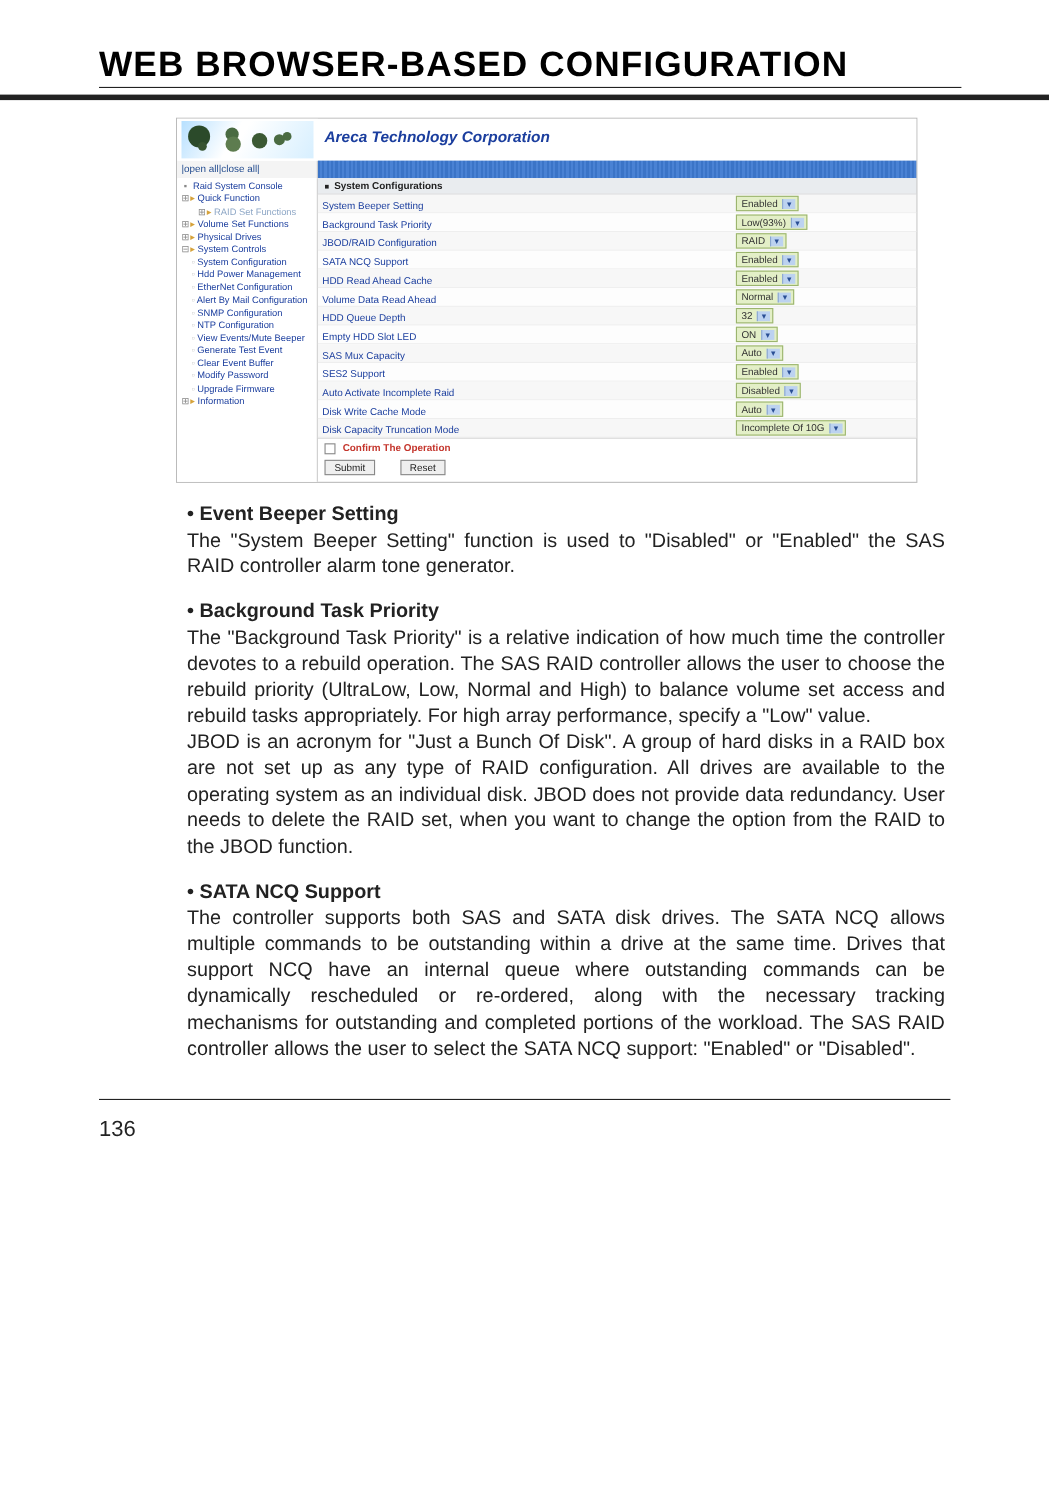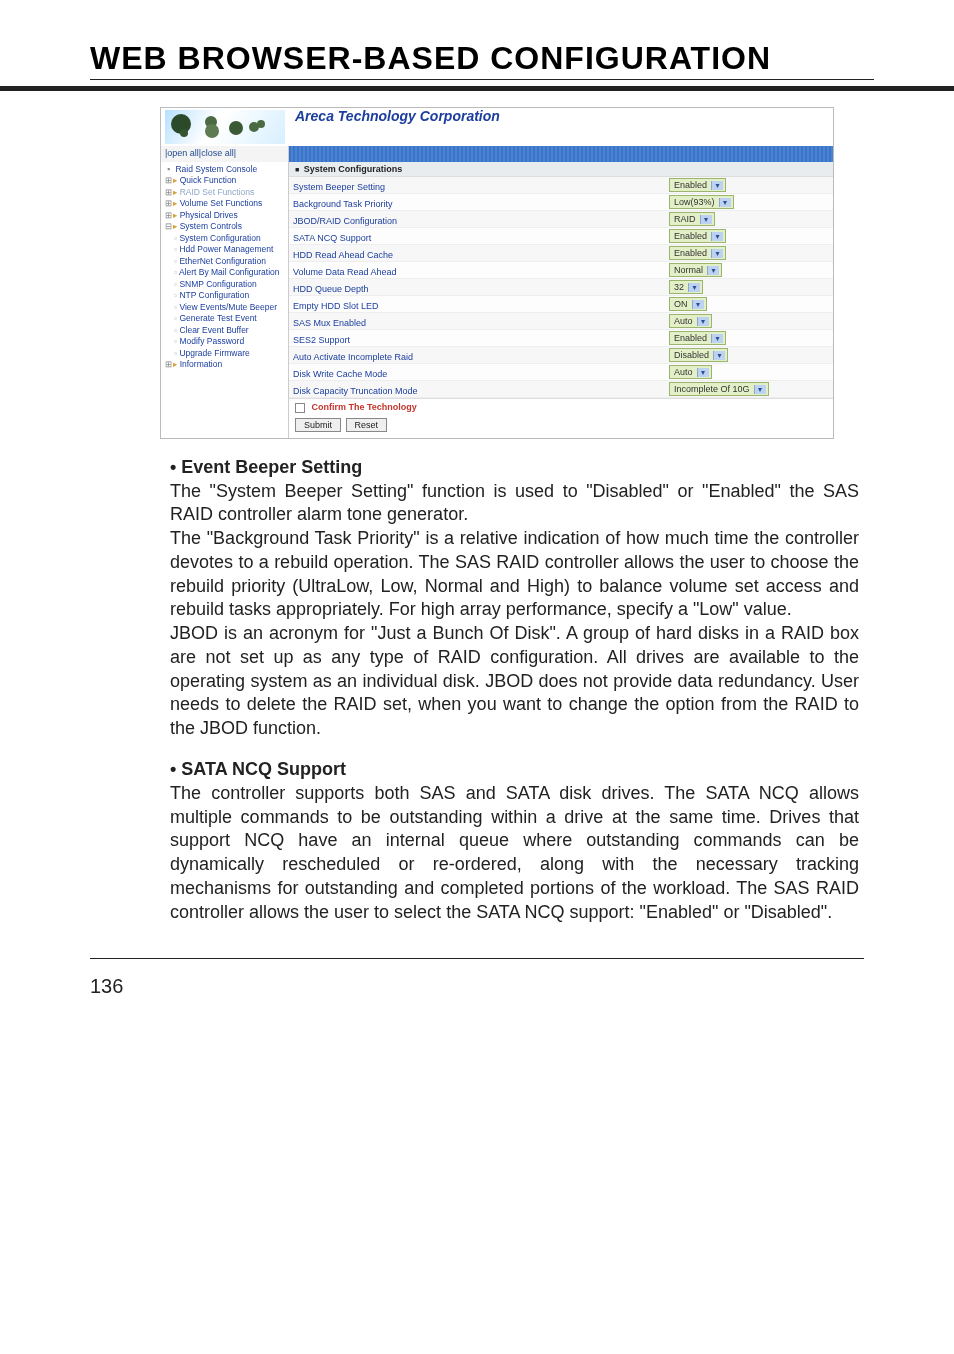--- a/index.html
+++ b/index.html
@@ -27,21 +27,21 @@
 
   
   .config-panel {
     margin: 0 120px 0 160px;
     border: 1px solid #bbb;
     background: #fff;
     font-size: 9px;
   }
   .panel-top {
     display: flex;
-    align-items: flex-start;
+    align-items: center;
     background: #fff;
   }
   .brand-area {
     position: relative;
     width: 128px;
     height: 38px;
     background: #fff;
   }
   .brand-art {
     position:absolute; left:4px; top:2px; width:120px; height:34px;
@@ -87,21 +87,21 @@
     padding: 2px 3px 6px 3px;
     border-right:1px solid #ccc;
   }
   .tree li {
     list-style:none;
     color:#1b3e9e;
     white-space:nowrap;
     line-height:1.35;
     font-size: 8.5px;
   }
-  .tree li.dim { color:#8ea7c6; }
+  .tree li.dim { color:#8ea7c6;margin-left:15px; }
   .tree ul { padding-left: 10px; }
   .t-ico { display:inline-block; width:9px; text-align:center; color:#888;}
   .folder { color:#d6a23a; }
   .doc { color:#c7c7c7; }
 
   
   .config-table {
     flex:1;
     font-size: 9px;
   }
@@ -147,21 +147,21 @@
   .confirm-bar .chk { display:inline-block; width:10px;height:10px;border:1px solid #888;background:#fff;vertical-align:middle;margin-right:4px;}
   .confirm-bar span { color:#c4352c; font-weight:bold; }
   .btn-row { padding:2px 6px 6px 6px;}
   .btn {
     display:inline-block;
     border:1px solid #888;
     background:#efefef;
     padding:1px 8px;
     font-size:9px;
     color:#222;
-    margin-right:2px;
+    margin-right:20px;
   }
 
   
   .content {
     margin: 18px 95px 0 170px;
     font-family: Verdana, sans-serif;
     color:#222;
   }
   .section-head {
     font-size:18px;
@@ -283,21 +283,21 @@
             </span></div>
       </div>
       <div class="cfg-row">
         <div class="cfg-label">Empty HDD Slot LED</div>
         <div class="cfg-val"><span class="cfg-select">
               <span>ON</span>
               <span class="dd">▾</span>
             </span></div>
       </div>
       <div class="cfg-row">
-        <div class="cfg-label">SAS Mux Enabled</div>
+        <div class="cfg-label">SAS Mux Capacity</div>
         <div class="cfg-val"><span class="cfg-select">
               <span>Auto</span>
               <span class="dd">▾</span>
             </span></div>
       </div>
       <div class="cfg-row">
         <div class="cfg-label">SES2 Support</div>
         <div class="cfg-val"><span class="cfg-select">
               <span>Enabled</span>
               <span class="dd">▾</span>
@@ -320,35 +320,36 @@
       <div class="cfg-row">
         <div class="cfg-label">Disk Capacity Truncation Mode</div>
         <div class="cfg-val"><span class="cfg-select">
               <span>Incomplete Of 10G</span>
               <span class="dd">▾</span>
             </span></div>
       </div>
 
       <div class="confirm-bar">
         <span class="chk"></span>
-        <span>Confirm The Technology</span>
+        <span>Confirm The Operation</span>
       </div>
       <div class="btn-row">
         <span class="btn">Submit</span>
         <span class="btn">Reset</span>
       </div>
     </div>
   </div>
 </div>
 
 <div class="content">
 
   <div class="section-head">• Event Beeper Setting</div>
   <div class="section-body">The "System Beeper Setting" function is used to "Disabled" or "Enabled" the SAS RAID controller alarm tone generator.</div>
 
+  <div class="section-head">• Background Task Priority</div>
   <div class="section-body">The "Background Task Priority" is a relative indication of how much time the controller devotes to a rebuild operation. The SAS RAID controller allows the user to choose the rebuild priority (UltraLow, Low, Normal and High) to balance volume set access and rebuild tasks appropriately. For high array performance, specify a "Low" value.</div>
 
   <div class="section-body">JBOD is an acronym for "Just a Bunch Of Disk". A group of hard disks in a RAID box are not set up as any type of RAID configuration. All drives are available to the operating system as an individual disk. JBOD does not provide data redundancy. User needs to delete the RAID set, when you want to change the option from the RAID to the JBOD function.</div>
 
   <div class="section-head">• SATA NCQ Support</div>
   <div class="section-body">The controller supports both SAS and SATA disk drives. The SATA NCQ allows multiple commands to be outstanding within a drive at the same time. Drives that support NCQ have an internal queue where outstanding commands can be dynamically rescheduled or re-ordered, along with the necessary tracking mechanisms for outstanding and completed portions of the workload. The SAS RAID controller allows the user to select the SATA NCQ support: "Enabled" or "Disabled".</div>
 
 </div>
 
 <div class="page-num">

